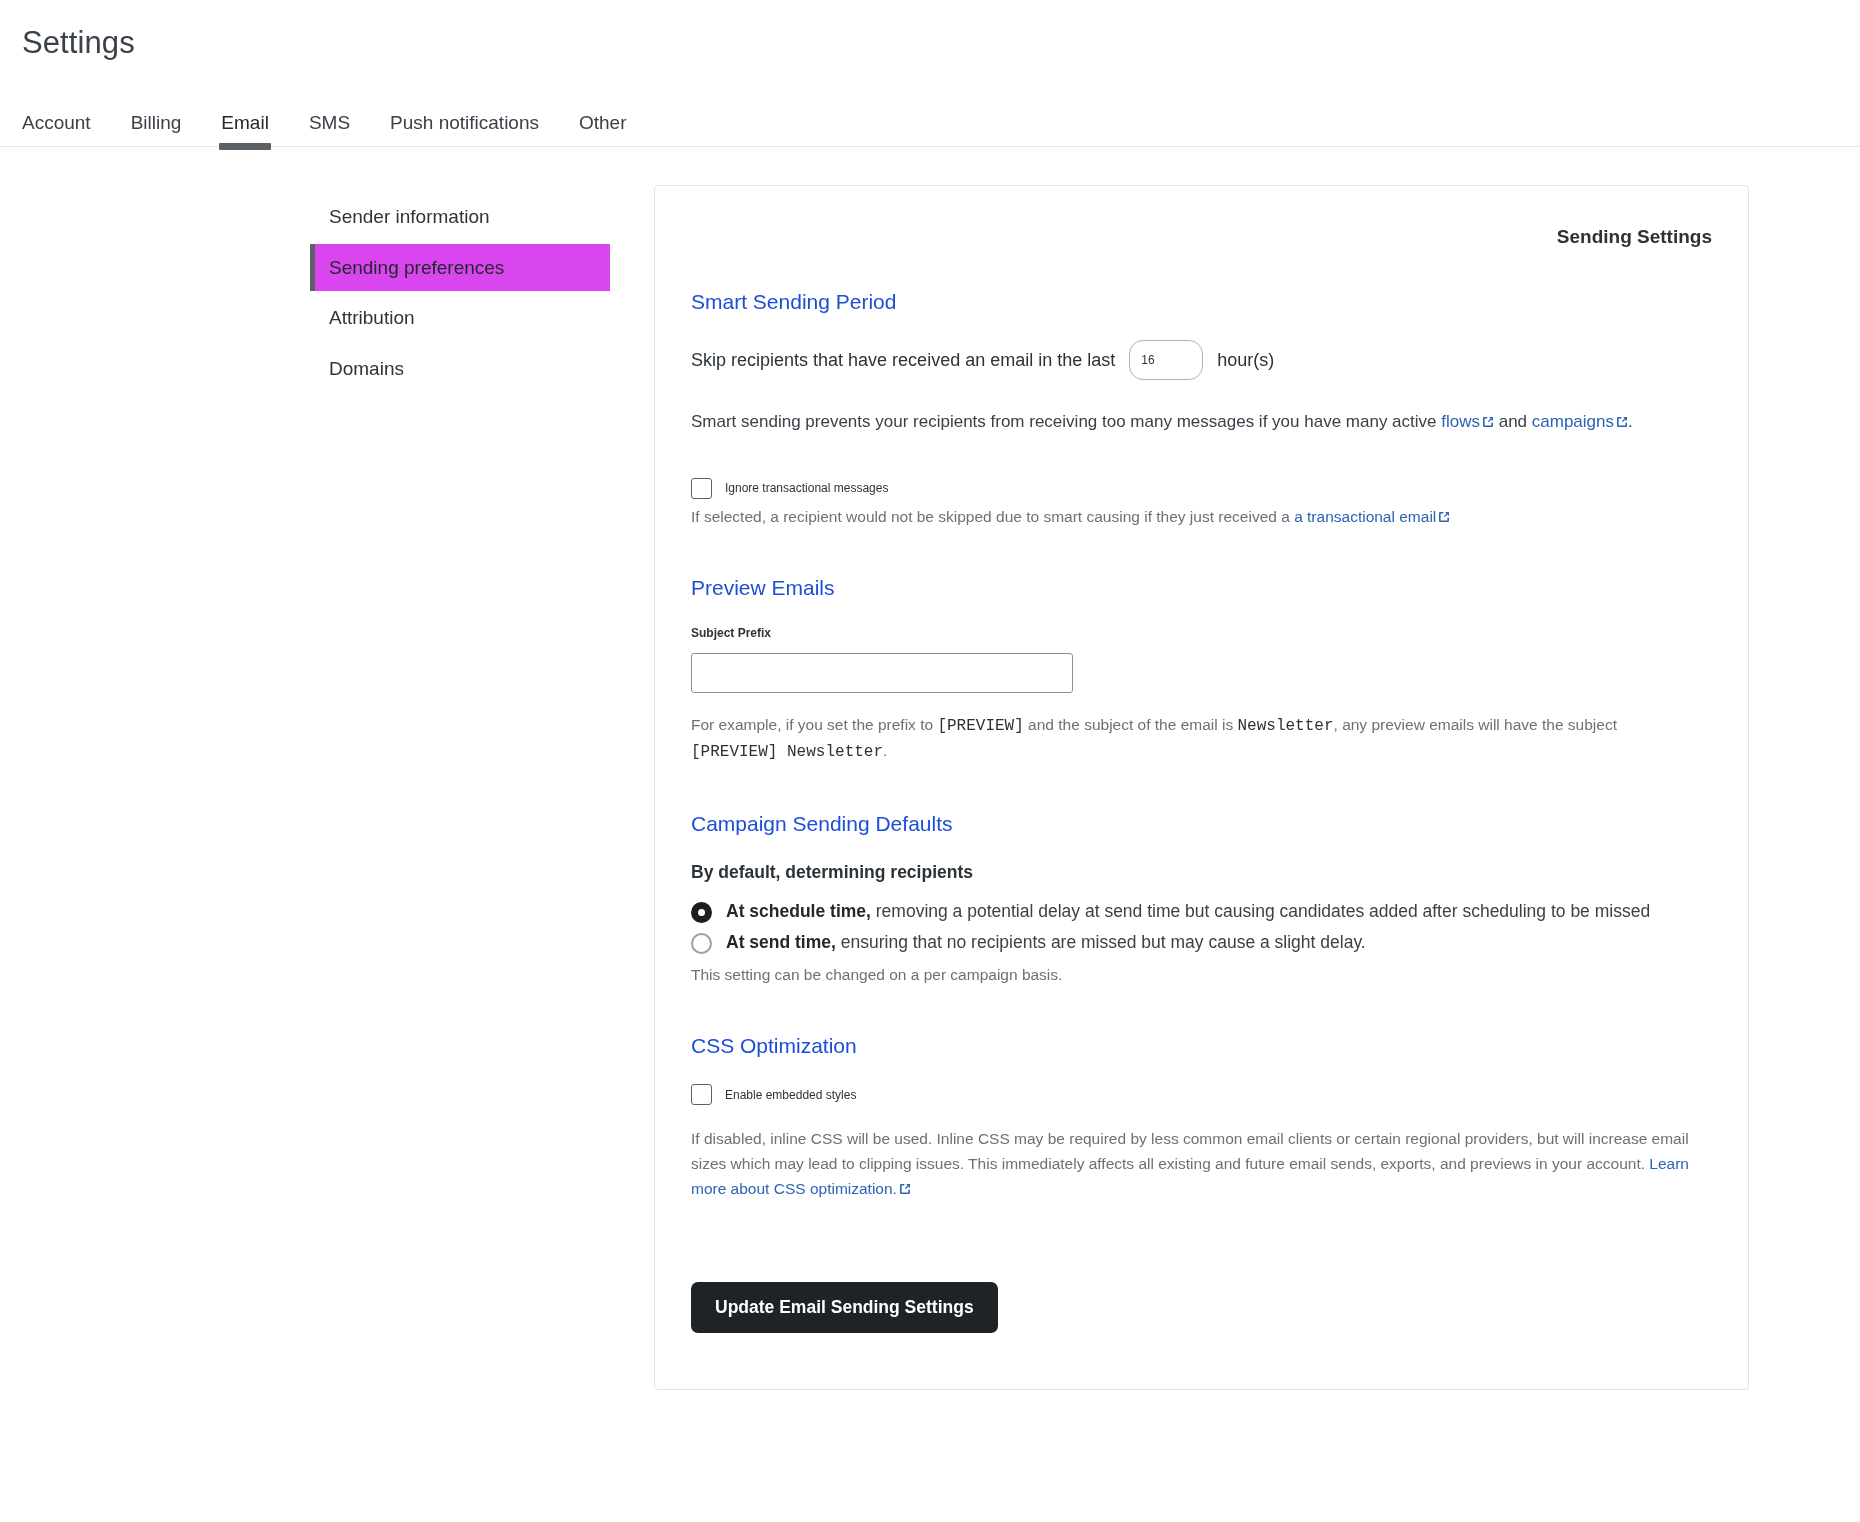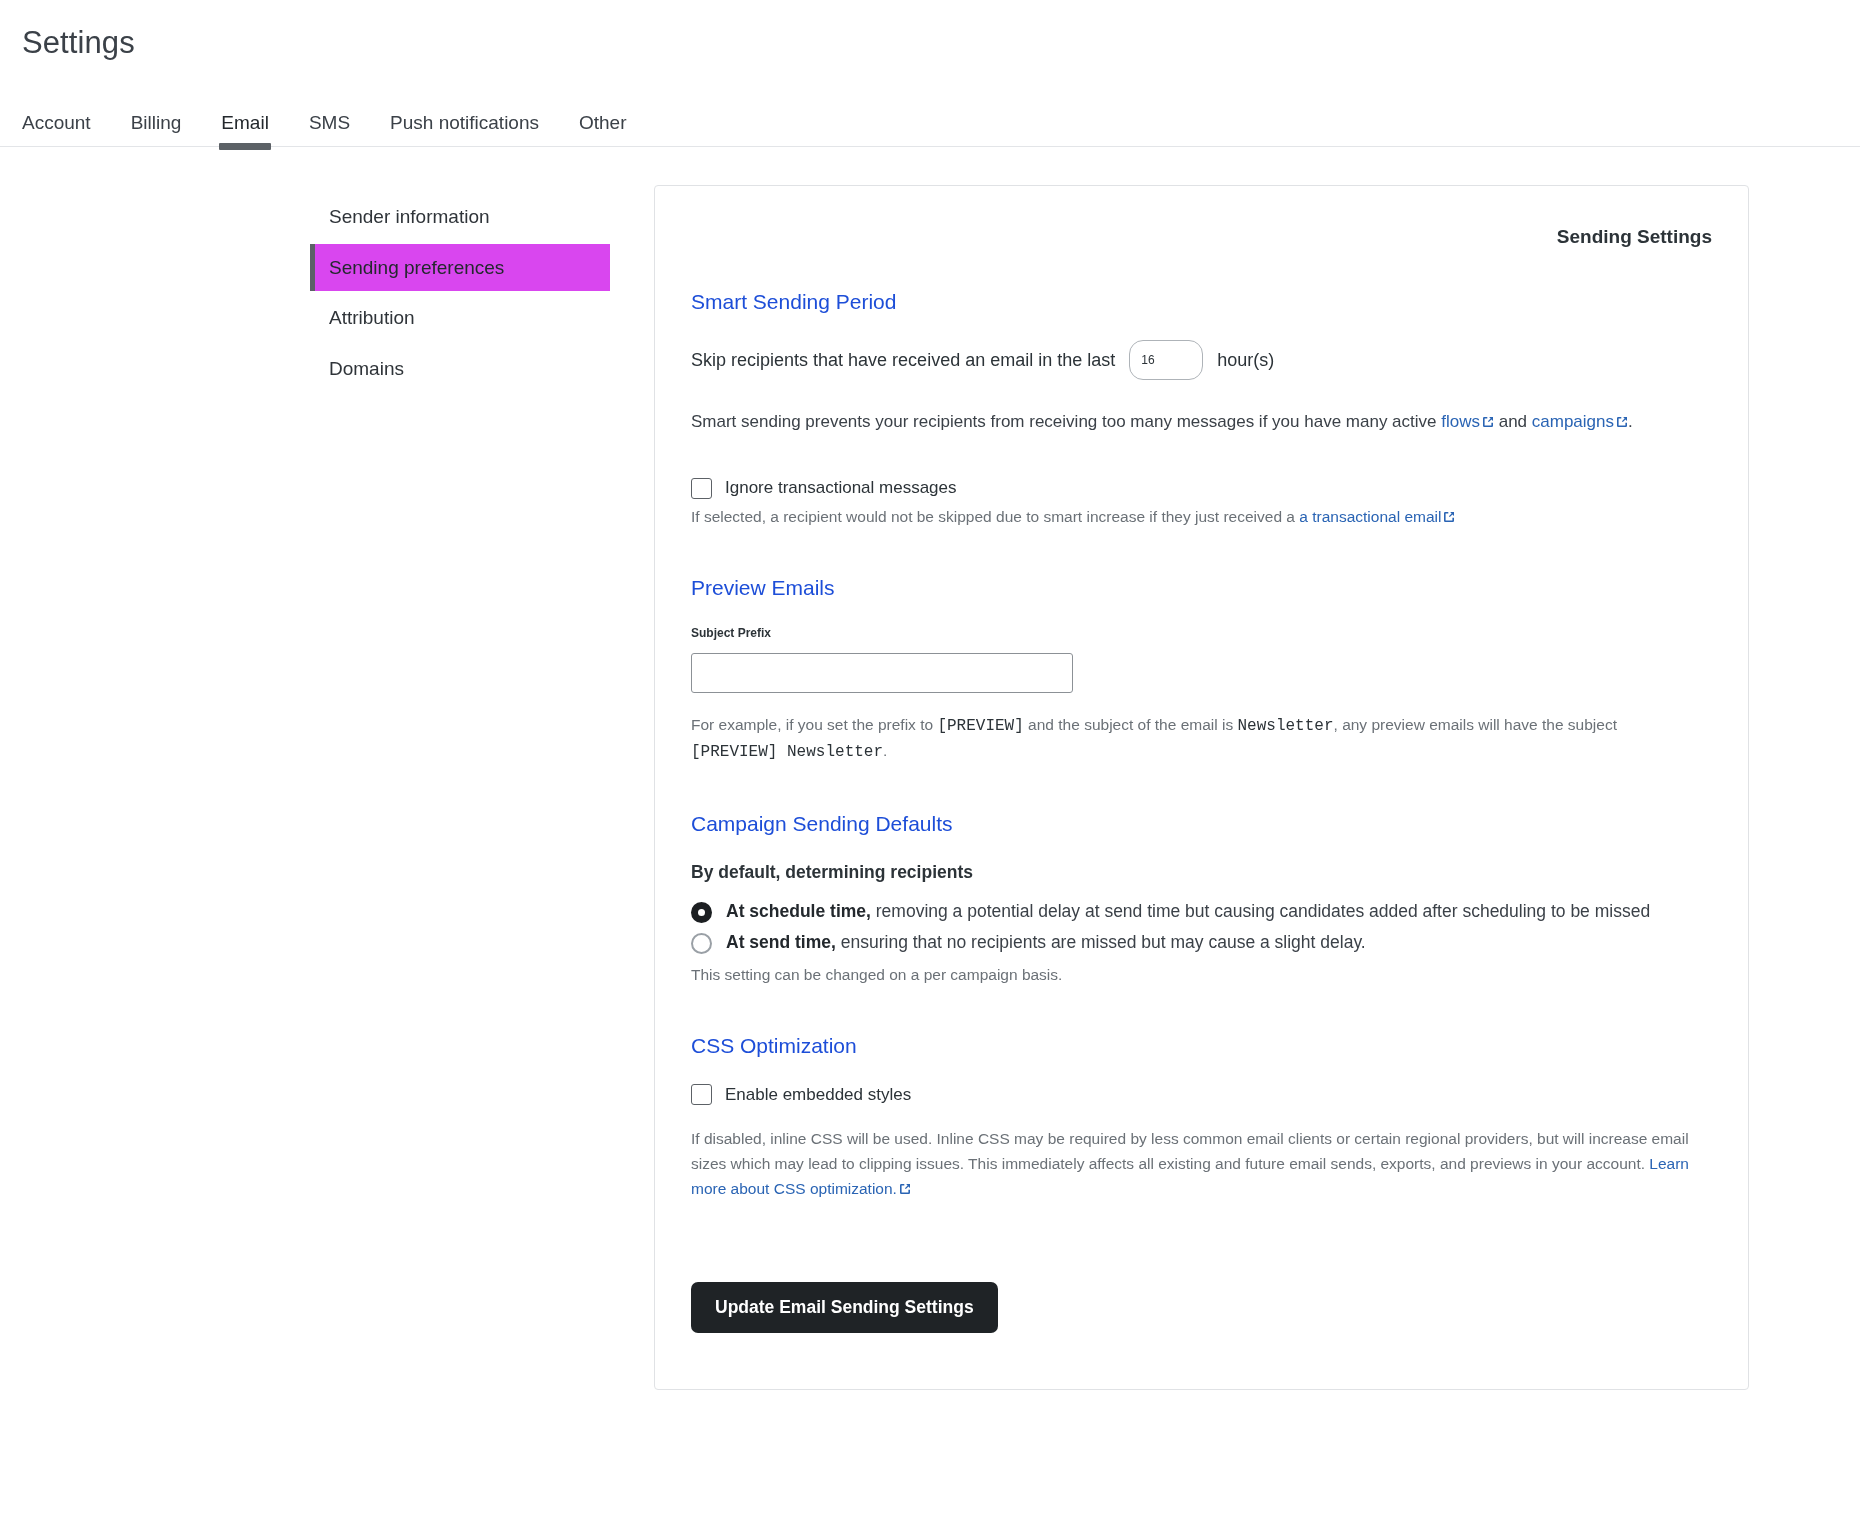--- a/index.html
+++ b/index.html
@@ -182,21 +182,21 @@
   }
   .checkbox {
     width: 21px; height: 21px;
     border: 1.6px solid #5c6166;
     border-radius: 3px;
     background: #fff;
     flex: none;
     cursor: pointer;
   }
   .check-label {
-    font-size: 17px;
+    font-size: 12px;
     color: #2c3338;
     cursor: pointer;
   }
 
   
   .radio-row {
     display: flex;
     align-items: flex-start;
     gap: 14px;
     margin-bottom: 6px;
@@ -311,21 +311,21 @@
                 <path fill="#2a64b4" d="M7.1 1H11v3.9L9.5 3.4 6.8 6.1 5.9 5.2l2.7-2.7z"></path>
               </svg></span></a><span>.</span>
       </p>
 
       <div style="margin-top:42px;">
         <div class="check-row">
           <div class="checkbox"></div>
           <span class="check-label">Ignore transactional messages</span>
         </div>
         <p class="helper">
-          <span>If selected, a recipient would not be skipped due to smart increase if they just received a </span><a class="link"><span>a transactional email</span><span class="ext-icon"><svg viewBox="0 0 12 12" width="12" height="12">
+          <span>If selected, a recipient would not be skipped due to smart causing if they just received a </span><a class="link"><span>a transactional email</span><span class="ext-icon"><svg viewBox="0 0 12 12" width="12" height="12">
                   <path fill="#2a64b4" d="M1 2.2A1.2 1.2 0 0 1 2.2 1h3.1v1.6H2.6v6.8h6.8V6.7H11v3.1A1.2 1.2 0 0 1 9.8 11H2.2A1.2 1.2 0 0 1 1 9.8z"></path>
                   <path fill="#2a64b4" d="M7.1 1H11v3.9L9.5 3.4 6.8 6.1 5.9 5.2l2.7-2.7z"></path>
                 </svg></span></a>
         </p>
       </div>
     </div>
 
     
     <div class="section">
       <div class="section-heading">Preview Emails</div>

